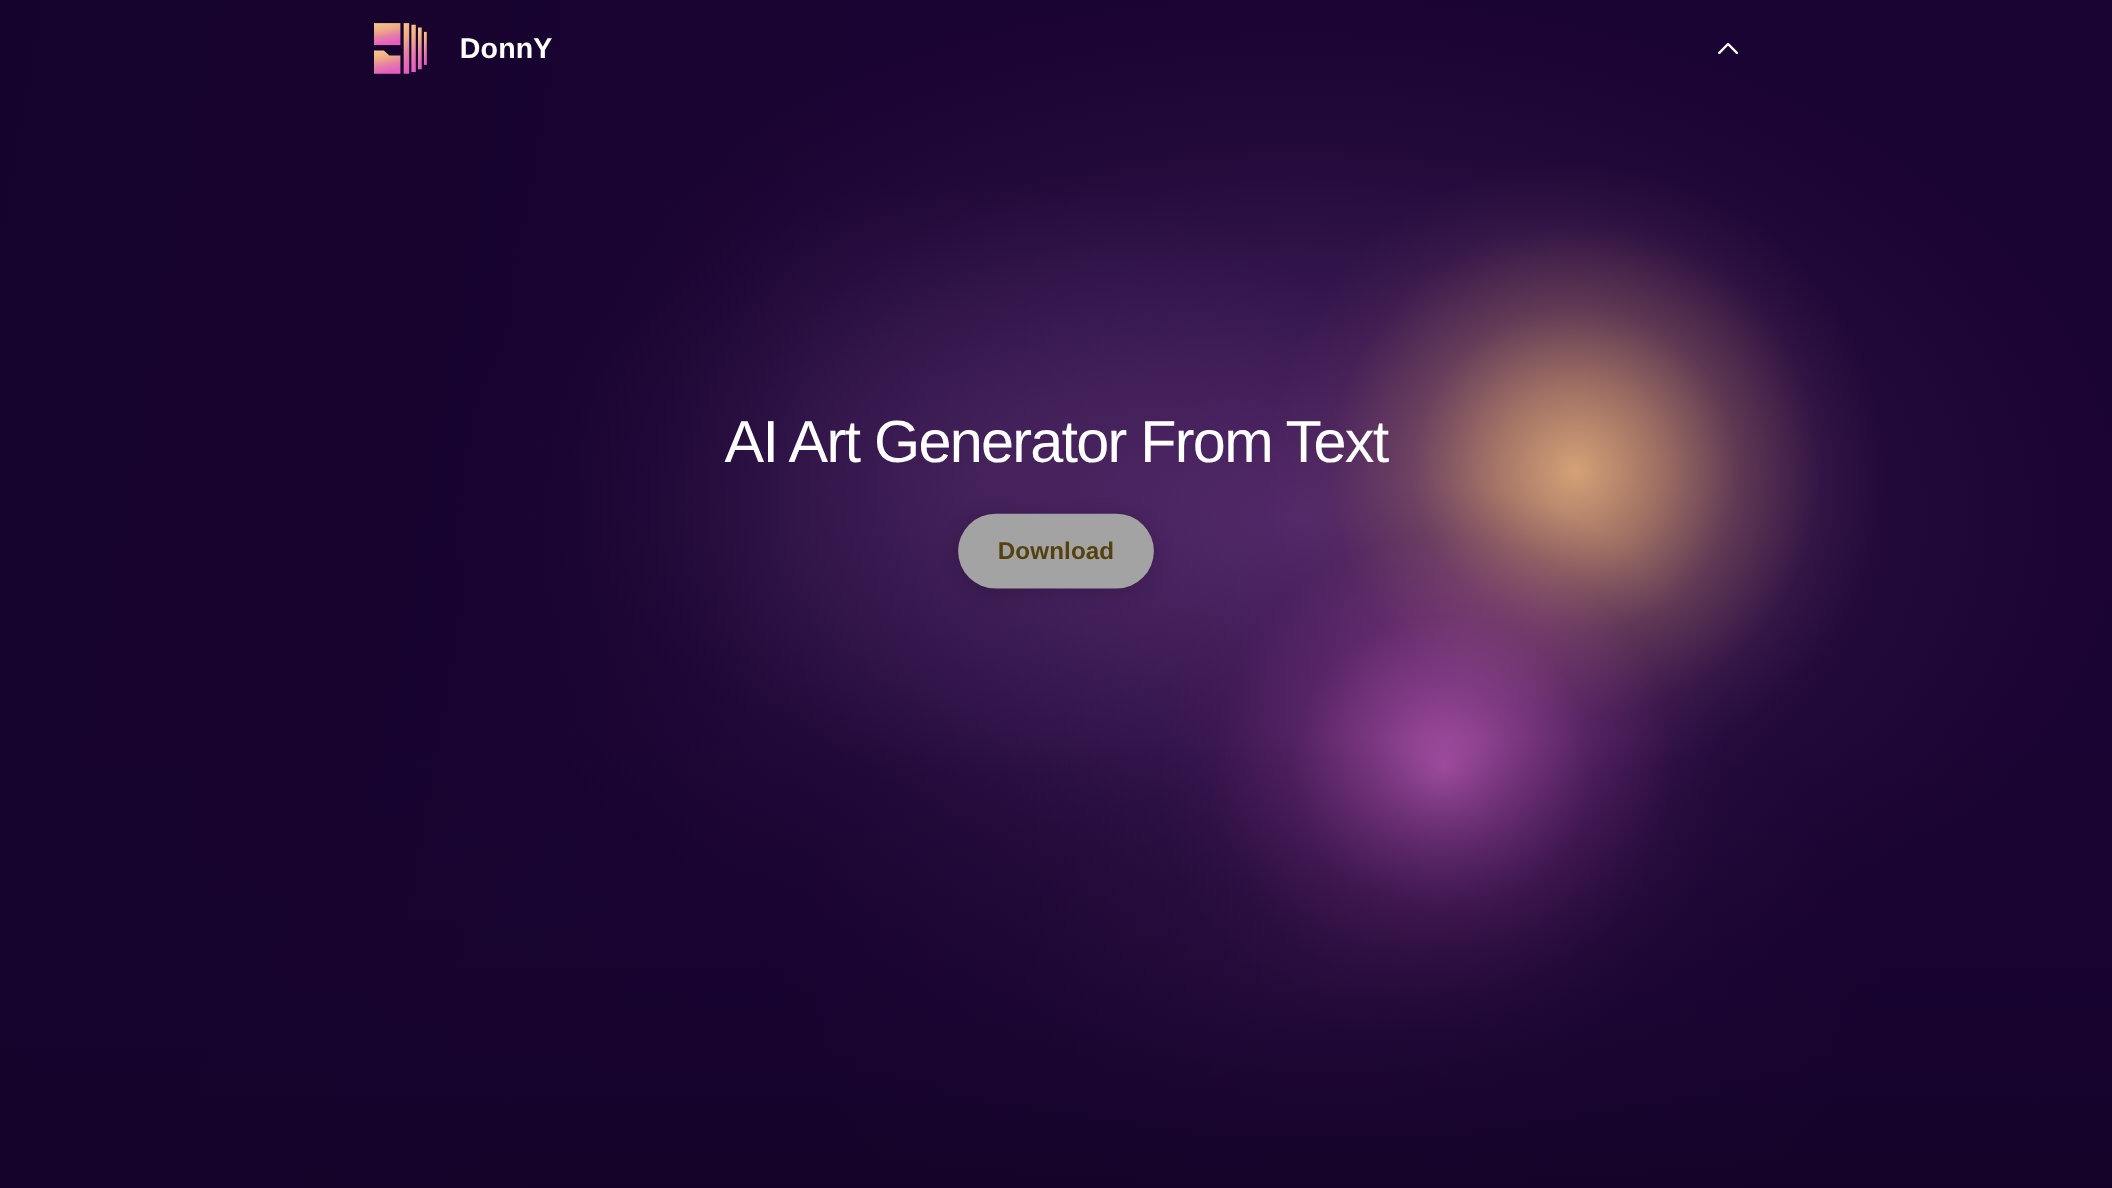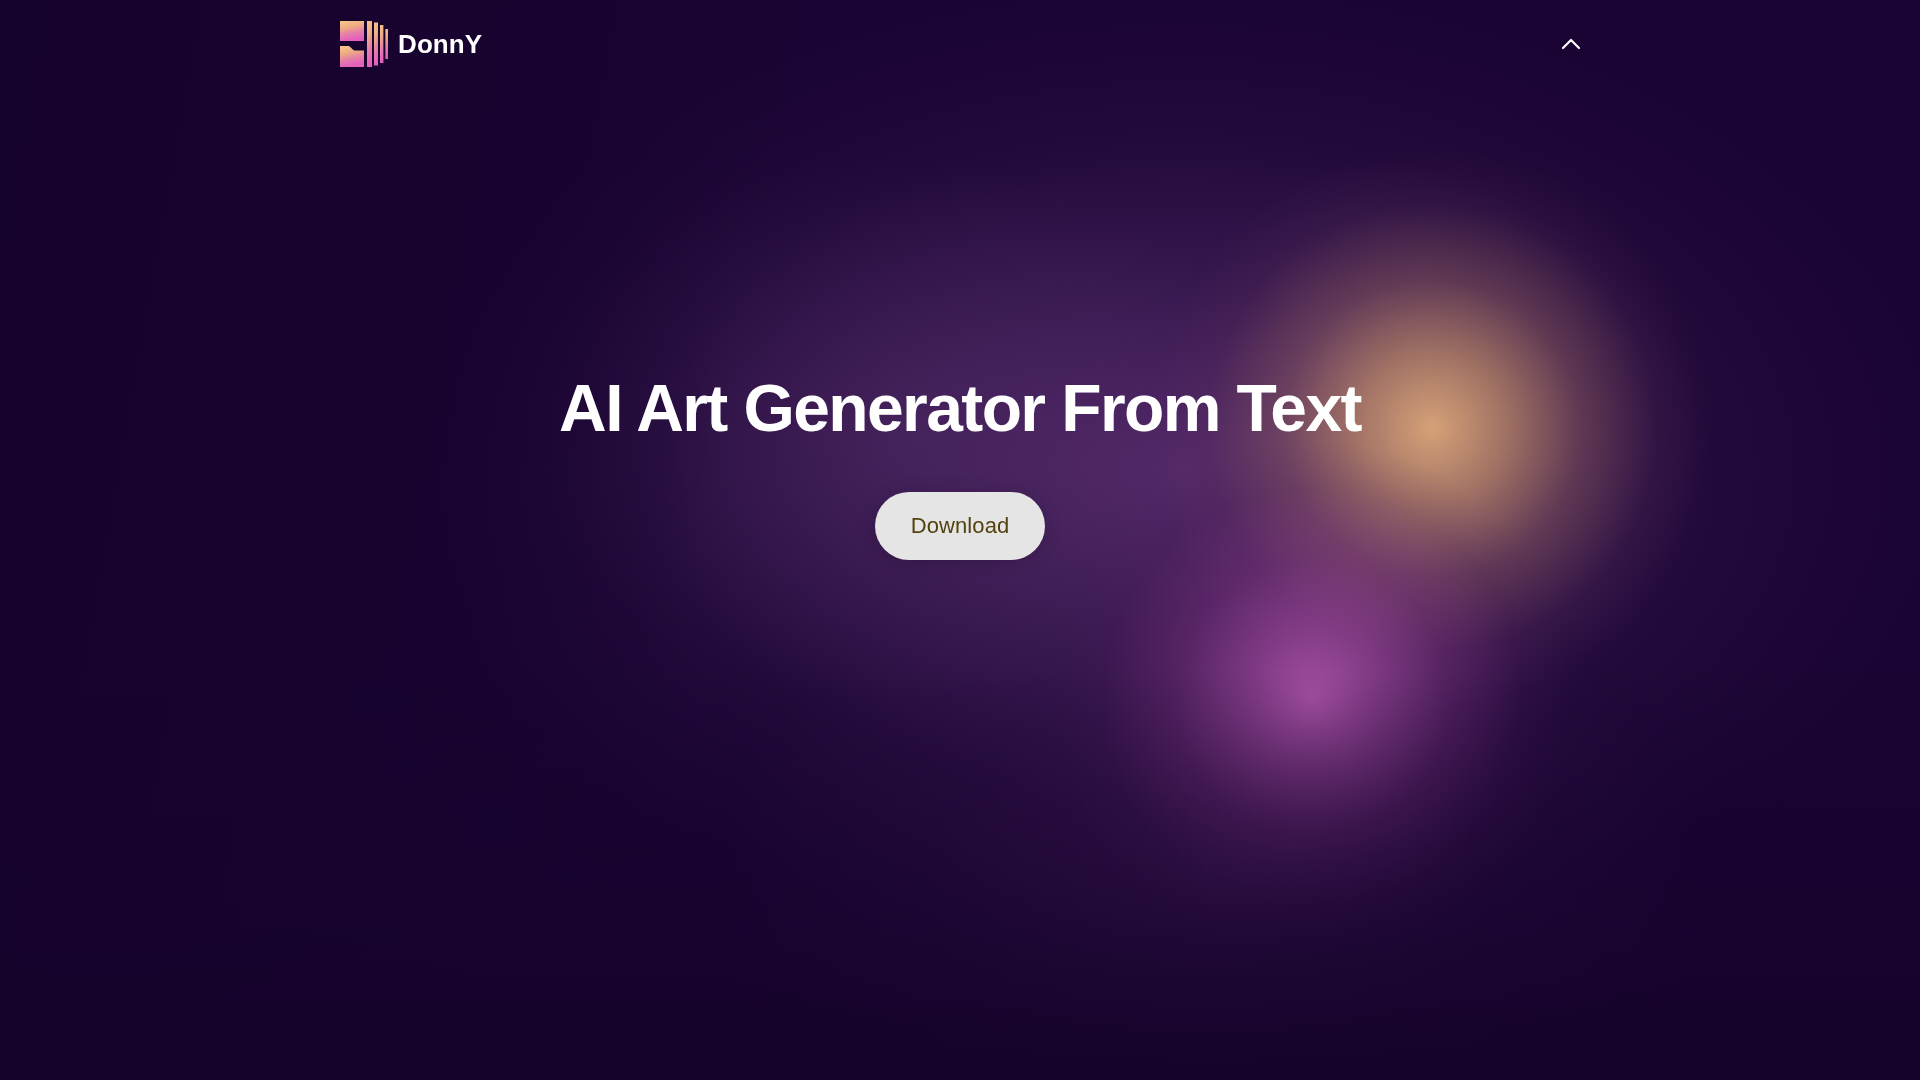--- a/index.html
+++ b/index.html
@@ -97,21 +97,21 @@
     display: flex;
     align-items: center;
     justify-content: space-between;
     padding: 0 326px 0 338px;
     z-index: 20;
   }
 
   .brand {
     display: flex;
     align-items: center;
-    gap: 6px;
+    gap: 26px;
     cursor: pointer;
     user-select: none;
   }
 
   .brand-mark {
     width: 54px;
     height: 52px;
     display: block;
     flex: 0 0 auto;
   }
@@ -150,51 +150,51 @@
     flex-direction: column;
     align-items: center;
     justify-content: flex-start;
     z-index: 10;
     padding-top: 374px;
   }
 
   .hero-title {
     margin: 0;
     color: #ffffff;
-    font-size: 66px;
+    font-size: 54px;
     line-height: 1.06;
-    font-weight: 700;
+    font-weight: 400;
     letter-spacing: -1.6px;
     text-align: right;
     white-space: nowrap;
   }
 
   .hero-subtitle {
     margin: 34px 0 0 0;
     width: 1180px;
     color: #f0eaf4;
     font-size: 22.5px;
     line-height: 34px;
     font-weight: 400;
     text-align: center;
     letter-spacing: 0.05px;
   }
 
   .hero-cta {
-    margin-top: 48px;
+    margin-top: 36px;
     min-width: 170px;
     height: 68px;
     padding: 0 36px;
     border: 0;
     border-radius: 999px;
-    background: #e5e5e5;
+    background: #a3a3a3;
     color: #53420f;
     font-family: "Liberation Sans", "DejaVu Sans", sans-serif;
     font-size: 22px;
-    font-weight: 400;
+    font-weight: 700;
     letter-spacing: 0.1px;
     cursor: pointer;
     display: inline-flex;
     align-items: center;
     justify-content: center;
     box-shadow: 0 2px 18px rgba(0, 0, 0, 0.18);
   }
 </style>
 </head>
 <body>

